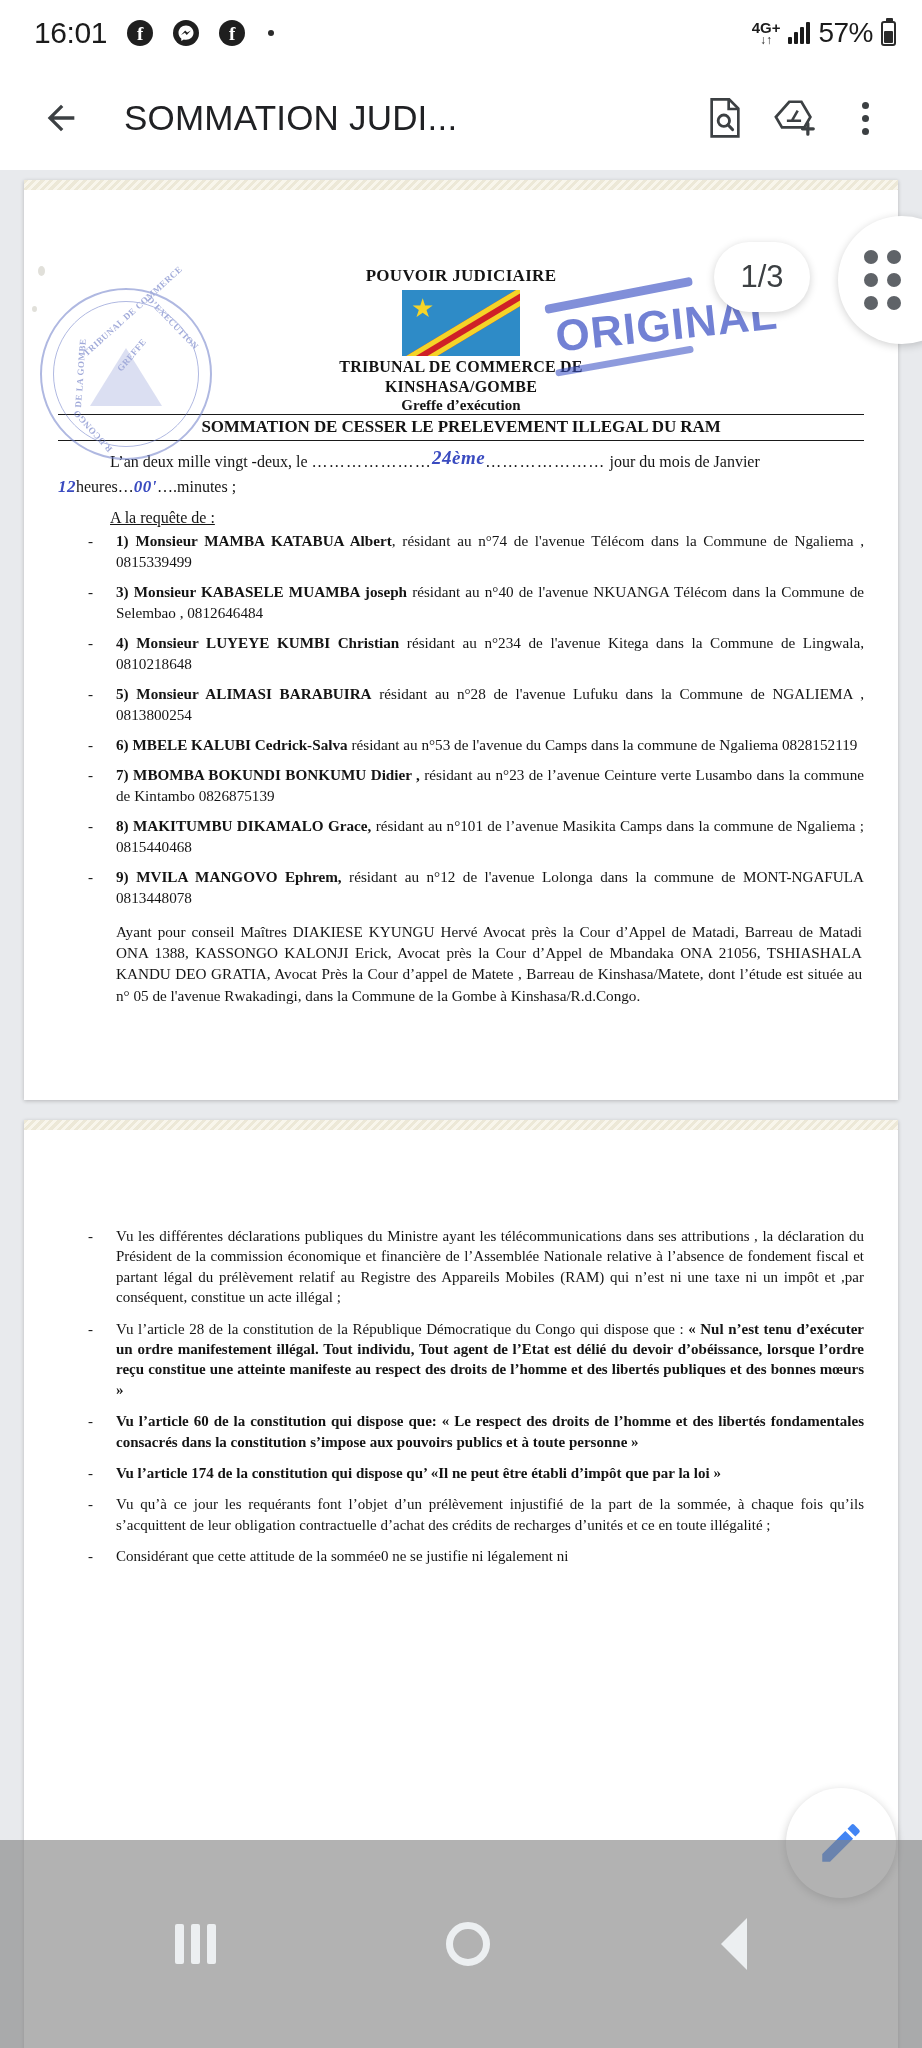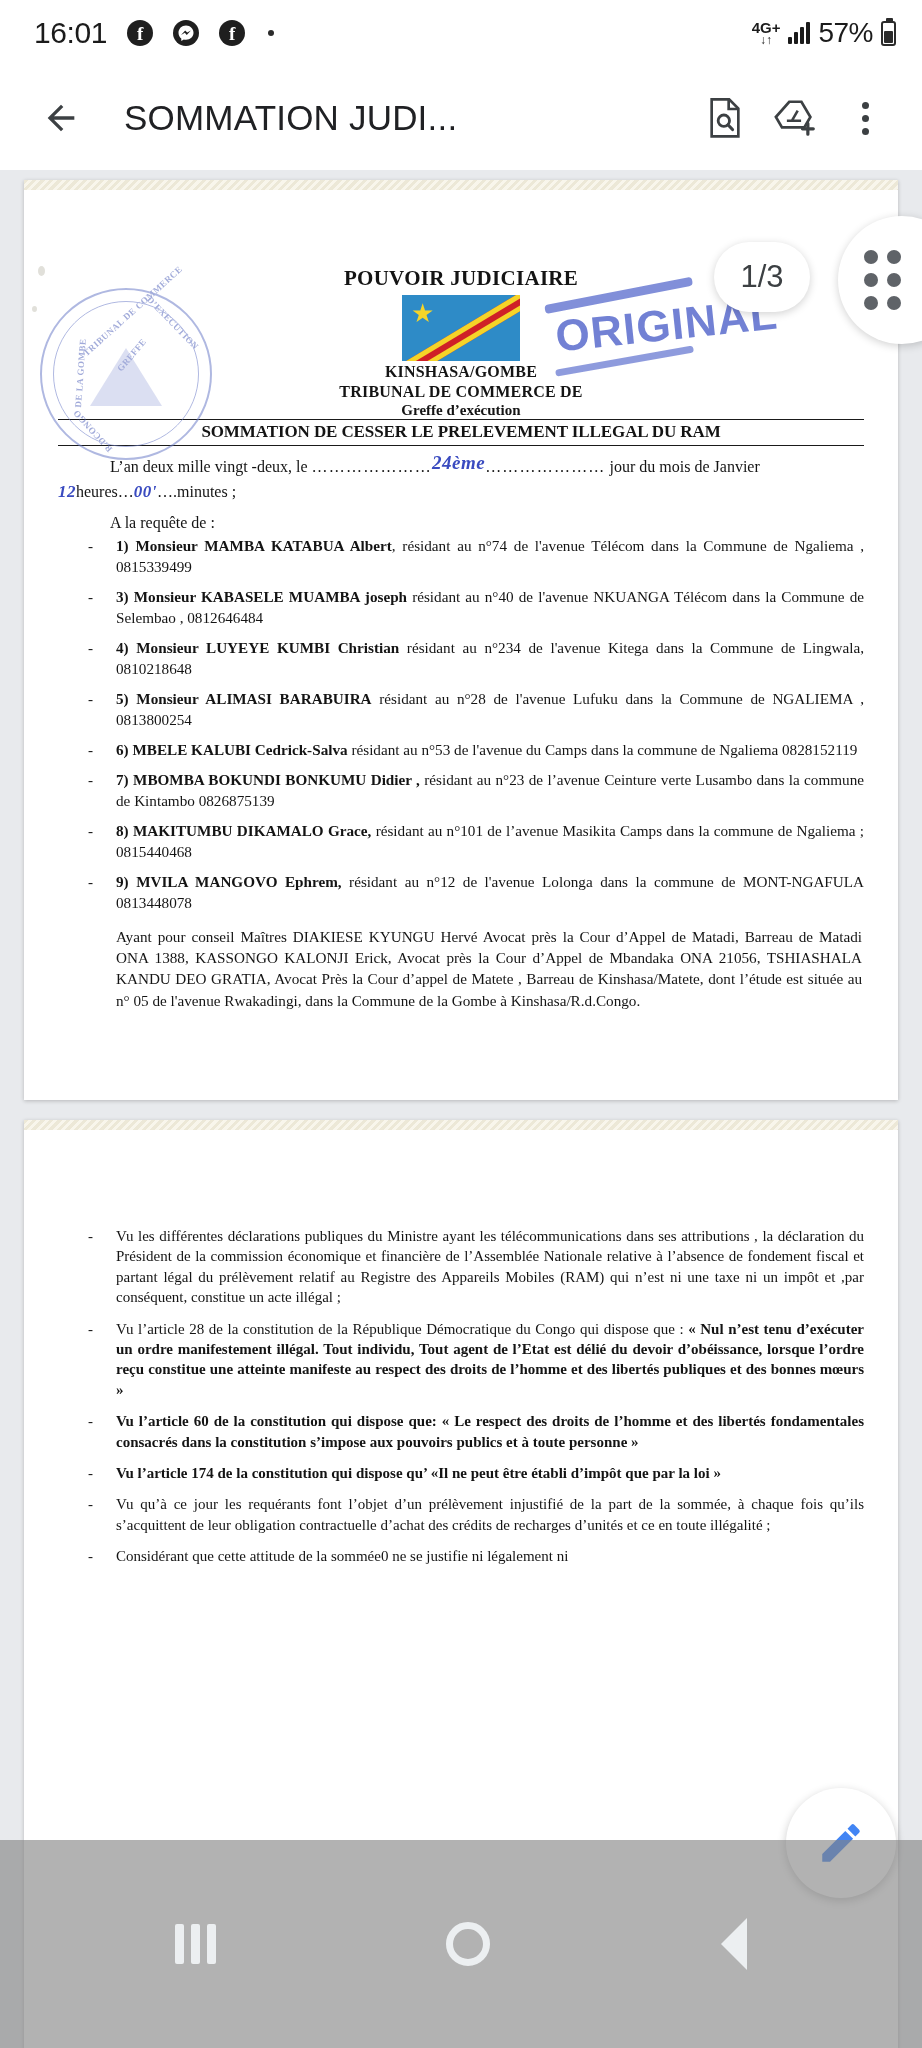--- a/index.html
+++ b/index.html
@@ -76,21 +76,21 @@
     opacity: .85;
   }
   .paper {
     position: relative; padding: 0 34px; color: #141414;
     font-family: "Liberation Serif", serif;
   }
 
   
   .doc-head { text-align: center; padding-top: 86px; position: relative; z-index: 2; }
   .doc-head .l1 { font-size: 17px; font-weight: bold; letter-spacing: .3px; }
-  .doc-head .l2 { font-size: 21px; font-weight: bold; letter-spacing: .3px; }
+  .doc-head .l2 { font-size: 17px; font-weight: bold; letter-spacing: .3px; }
   .flag {
     width: 118px; height: 66px; margin: 4px auto 2px; position: relative;
     background: #2e8bc7; overflow: hidden;
   }
   .flag .stripe {
     position: absolute; width: 170%; height: 16px; background: #cf2027;
     transform: rotate(-31deg); top: 24px; left: -24px;
     border-top: 5px solid #f5d428; border-bottom: 5px solid #f5d428;
   }
   .flag .star {
@@ -150,21 +150,21 @@
   
   .dateline { font-size: 16px; margin-top: 6px; position: relative; line-height: 1.45; }
   .dateline .ind { display: inline-block; width: 52px; }
   .hw {
     font-family: "Liberation Serif", serif; color: #3a4bc0;
     font-style: italic; font-weight: bold; font-size: 19px;
     position: relative; top: -3px; letter-spacing: .5px;
   }
   .hw-sm { font-size: 17px; top: 0; }
 
-  .arequete { font-size: 16px; margin: 10px 0 4px 52px; }
+  .arequete { font-size: 16px; margin: 10px 0 4px 52px; text-decoration: underline; }
 
   ul.parties { list-style: none; margin: 0 0 0 24px; }
   ul.parties > li {
     position: relative; font-size: 15.2px; line-height: 1.38;
     margin-bottom: 9px; padding-left: 34px; text-align: justify;
   }
   ul.parties > li::before {
     content: "-"; position: absolute; left: 6px; top: 0; font-size: 15.2px;
   }
   ul.parties b { font-weight: bold; }
@@ -313,22 +313,22 @@
         <div class="original-stamp">ORIGINAL</div>
 
         <div class="doc-head">
           <div class="l2">POUVOIR JUDICIAIRE</div>
 
           <div class="flag">
             <div class="stripe"></div>
             <div class="star">★</div>
           </div>
 
+          <div class="tribunal">TRIBUNAL DE COMMERCE DE</div>
           <div class="tribunal u">KINSHASA/GOMBE</div>
-          <div class="tribunal">TRIBUNAL DE COMMERCE DE</div>
           <div class="greffe">Greffe d’exécution</div>
         </div>
 
         <div class="maintitle">SOMMATION DE CESSER LE PRELEVEMENT ILLEGAL DU RAM</div>
 
         <div class="dateline">
           <span class="ind"></span><span>L’an deux mille vingt -deux, le </span><span class="dots">…………………</span><span class="hw">24ème</span><span class="dots">…………………</span><span> jour du mois de Janvier </span><br>
           <span class="hw hw-sm">12</span><span>heures…</span><span class="hw hw-sm">00'</span><span>….minutes ;</span>
         </div>
 

